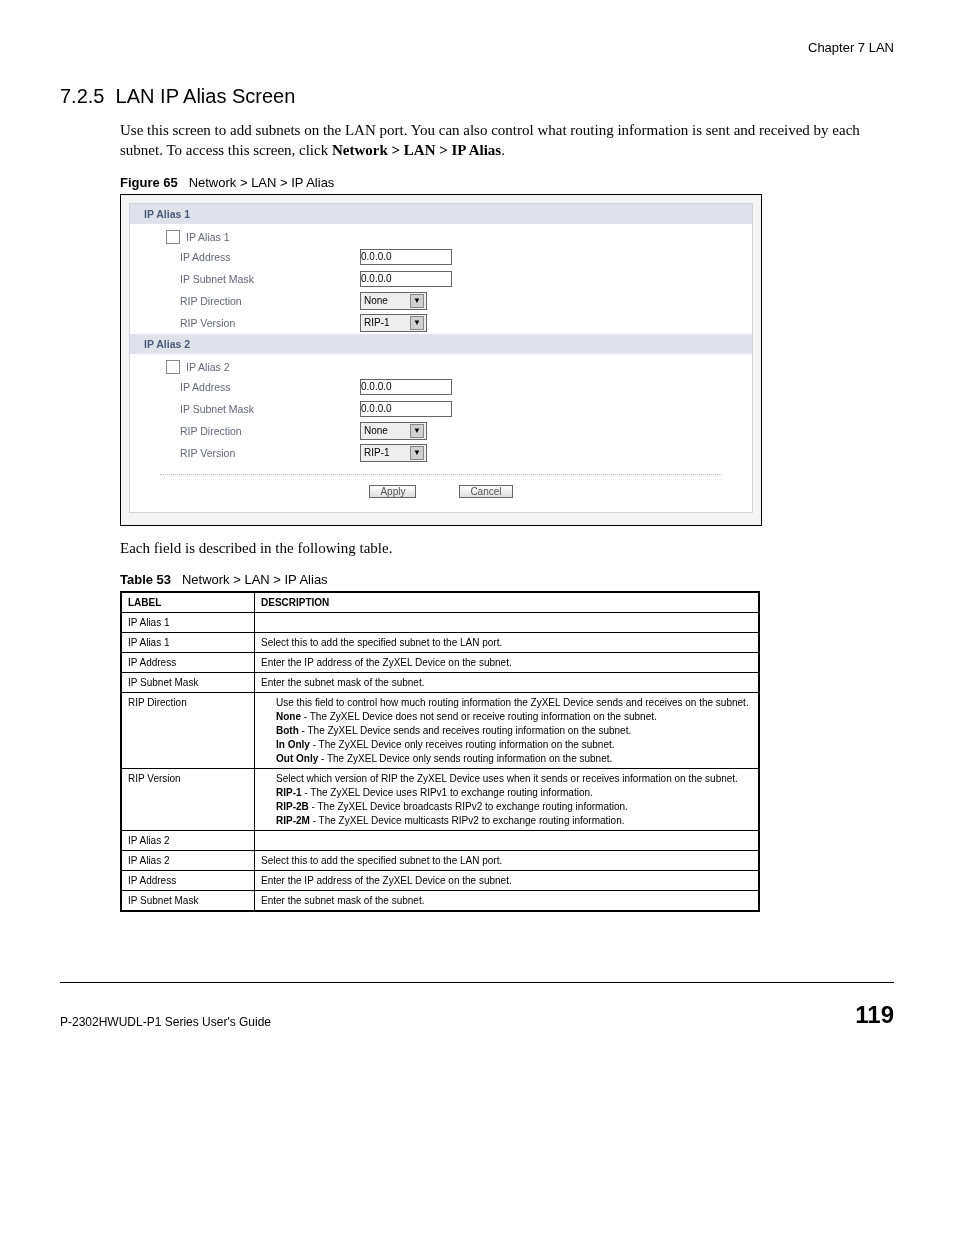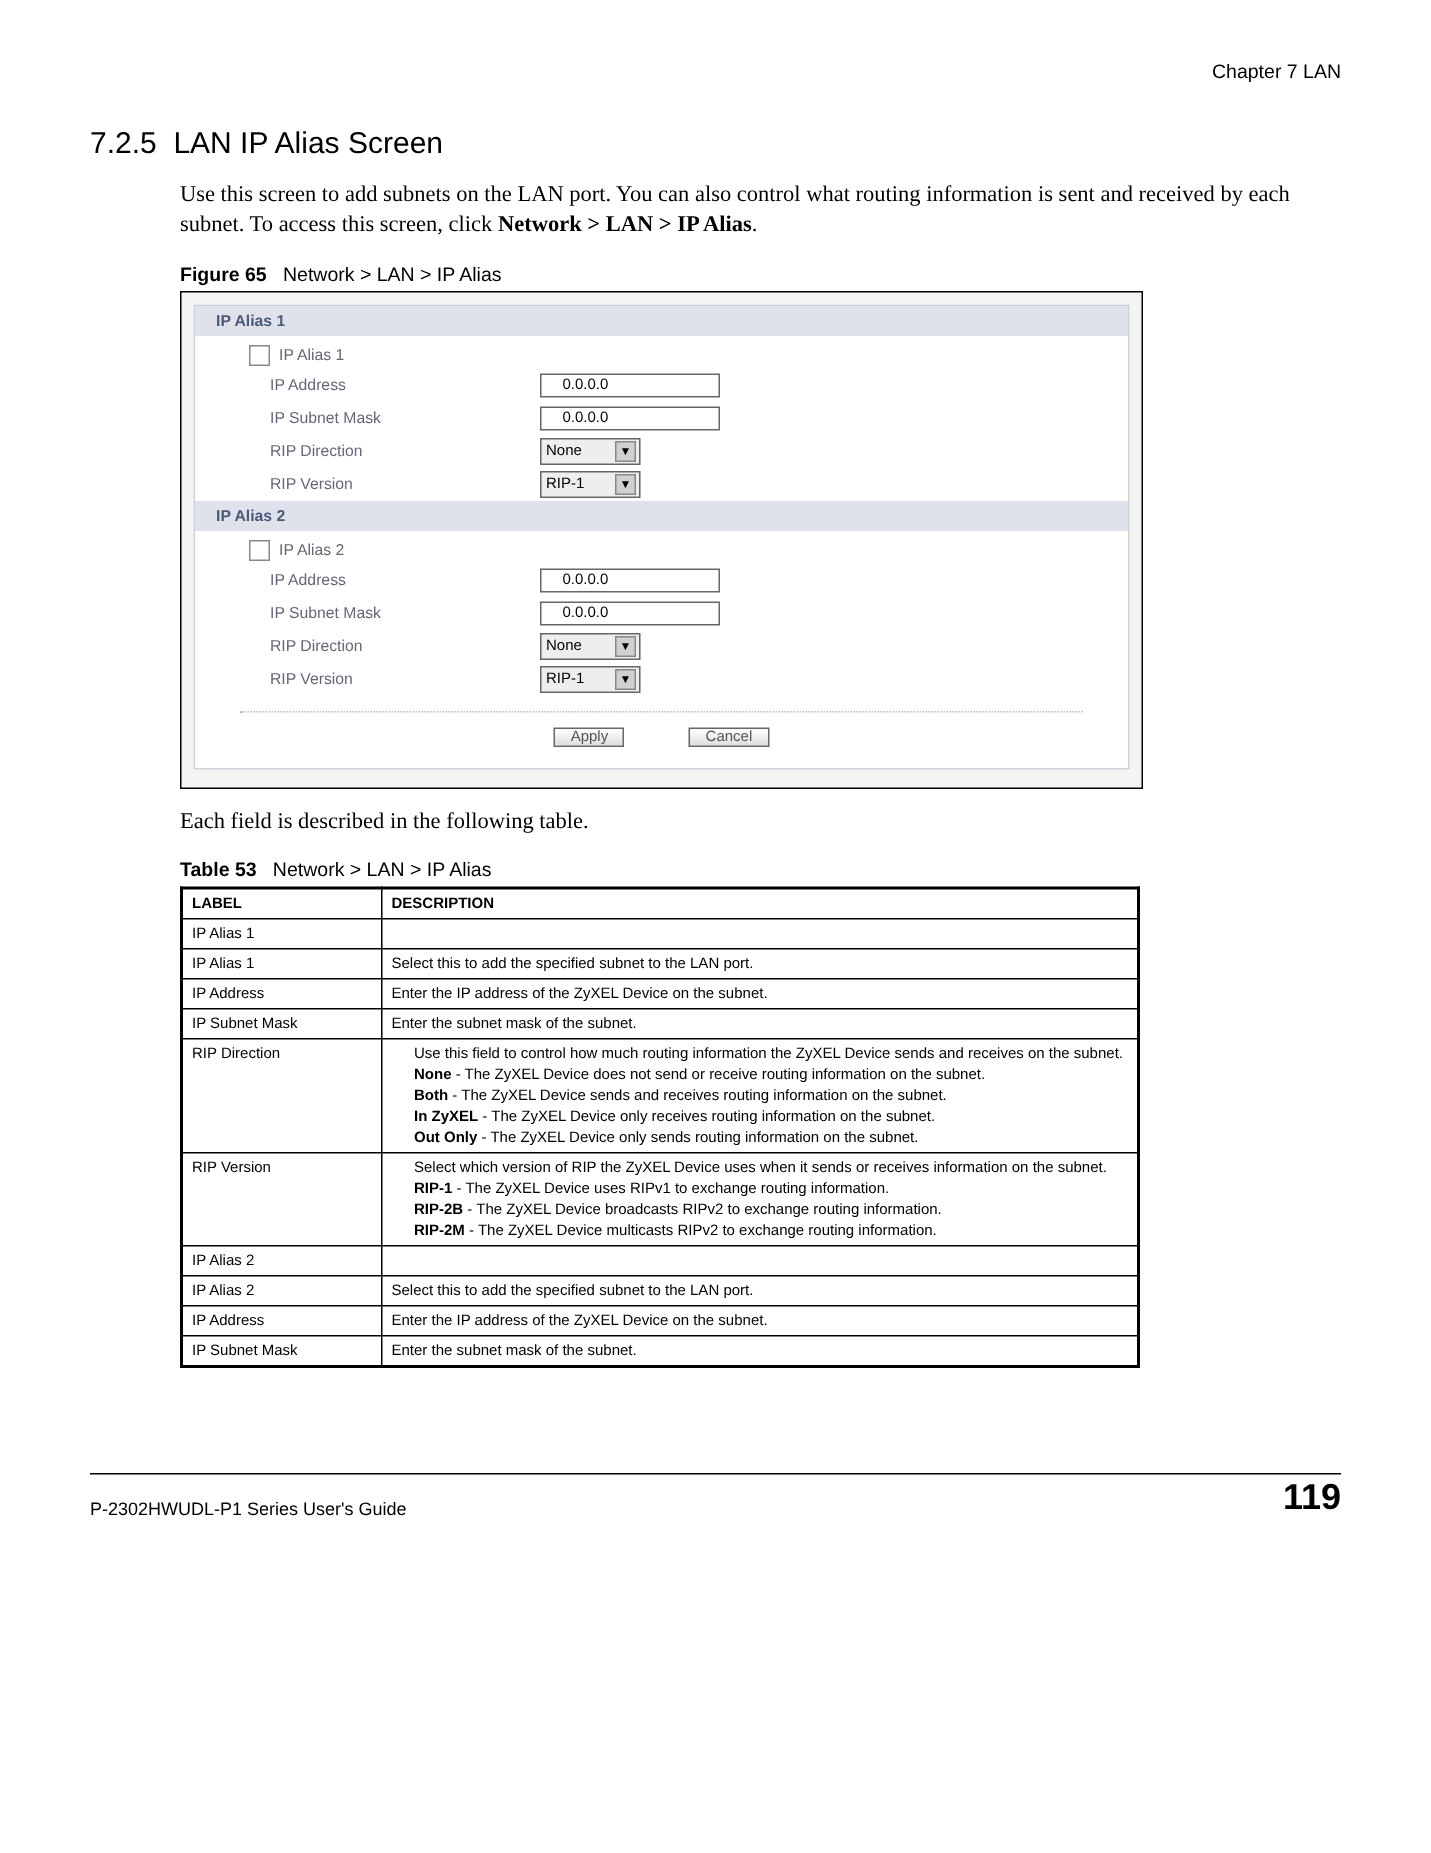--- a/index.html
+++ b/index.html
@@ -98,21 +98,21 @@
     font-size: 10.5px;
   }
   .chk {
     width: 12px; height: 12px; border: 1px solid #888; background:#fff; margin-right: 6px;
   }
   .tinput {
     width: 90px;
     height: 14px;
     border: 1px solid #666;
     font-size: 10px;
-    padding: 0 14px;
+    padding: 0 0;
     background: #fff;
     color: #000;
   }
   .tselect {
     width: 60px;
     height: 16px;
     border: 1px solid #666;
     background: #eee;
     font-size: 10px;
     display: inline-flex;
@@ -158,21 +158,21 @@
   }
   table.desc td p { margin: 0 0 3px 15px; }
   table.desc td p:last-child { margin-bottom: 0; }
   
   .footer {
     display: flex;
     justify-content: space-between;
     align-items: flex-end;
     margin-top: 70px;
     border-top: 1px solid #000;
-    padding-top: 2px;
+    padding-top: 18px;
   }
   .footer-left { font-size: 12px; }
   .footer-right { font-size: 24px; font-weight: bold; }
 </style>
 </head>
 <body>
 
 <div class="header-right">Chapter 7 LAN</div>
 
 <div class="section-heading">
@@ -280,21 +280,21 @@
   <tr>
         <td>IP Subnet Mask</td>
         <td>Enter the subnet mask of the subnet.</td>
       </tr>
   <tr>
     <td>RIP Direction</td>
     <td>
       <p>Use this field to control how much routing information the ZyXEL Device sends and receives on the subnet.</p>
       <p><b>None</b><span> - The ZyXEL Device does not send or receive routing information on the subnet.</span></p>
       <p><b>Both</b><span> - The ZyXEL Device sends and receives routing information on the subnet.</span></p>
-      <p><b>In ZyXEL</b><span> - The ZyXEL Device only receives routing information on the subnet.</span></p>
+      <p><b>In Only</b><span> - The ZyXEL Device only receives routing information on the subnet.</span></p>
       <p><b>Out Only</b><span> - The ZyXEL Device only sends routing information on the subnet.</span></p>
     </td>
   </tr>
   <tr>
     <td>RIP Version</td>
     <td>
       <p>Select which version of RIP the ZyXEL Device uses when it sends or receives information on the subnet.</p>
       <p><b>RIP-1</b><span> - The ZyXEL Device uses RIPv1 to exchange routing information.</span></p>
       <p><b>RIP-2B</b><span> - The ZyXEL Device broadcasts RIPv2 to exchange routing information.</span></p>
       <p><b>RIP-2M</b><span> - The ZyXEL Device multicasts RIPv2 to exchange routing information.</span></p>

